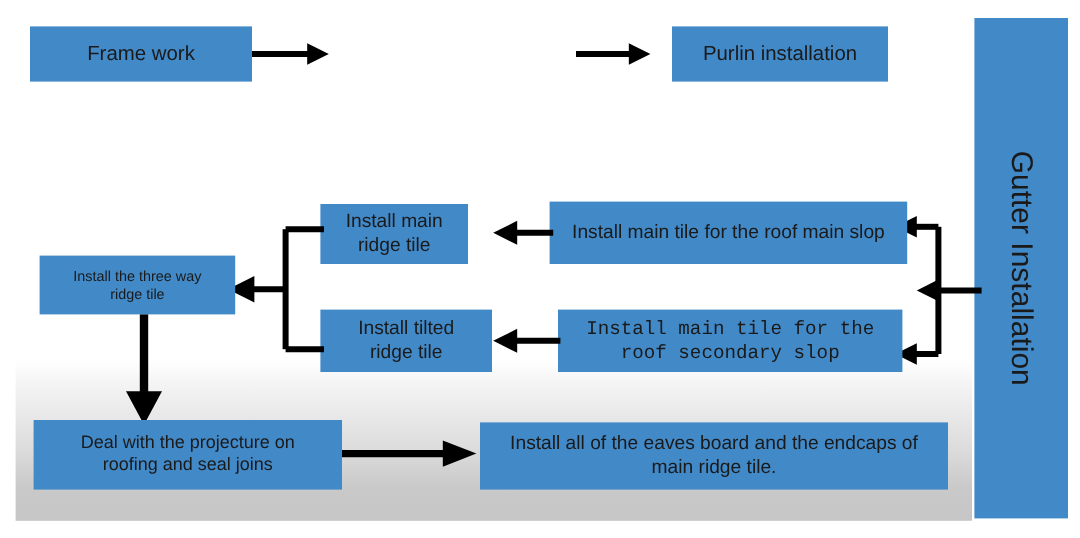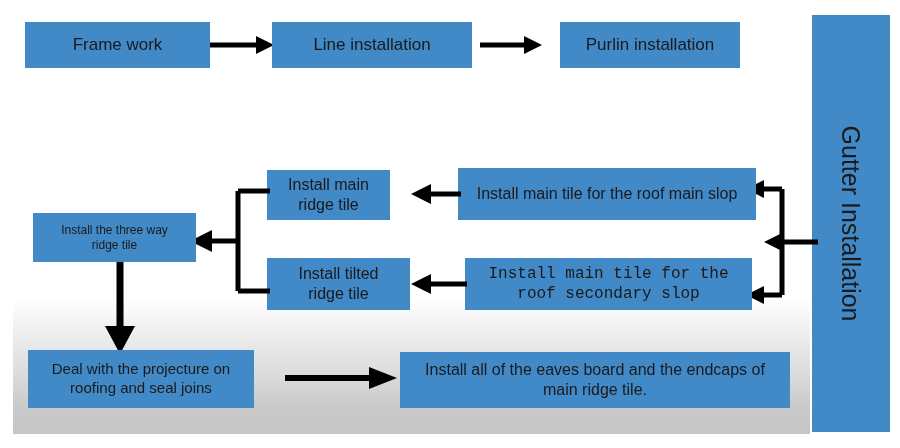--- a/index.html
+++ b/index.html
@@ -69,23 +69,20 @@
     <span class="node-text">Frame work</span>
   </div>
 
   <div class="conn" style="left:210px; top:34px;">
     <svg width="64" height="22" viewBox="0 0 64 22">
       <line x1="0" y1="11" x2="48" y2="11" stroke="#000" stroke-width="5"></line>
       <polygon points="46,2 64,11 46,20" fill="#000"></polygon>
     </svg>
   </div>
 
-  <div class="node" style="left:272px; top:22px; width:200px; height:46px; font-size:17px;">
-    <span class="node-text">Line installation</span>
-  </div>
 
   <div class="conn" style="left:480px; top:34px;">
     <svg width="62" height="22" viewBox="0 0 62 22">
       <line x1="0" y1="11" x2="46" y2="11" stroke="#000" stroke-width="5"></line>
       <polygon points="44,2 62,11 44,20" fill="#000"></polygon>
     </svg>
   </div>
 
   <div class="node" style="left:560px; top:22px; width:180px; height:46px; font-size:17px;">
     <span class="node-text">Purlin installation</span>
@@ -160,21 +157,21 @@
     <span class="node-text">Install the three way ridge tile</span>
   </div>
 
   <div class="conn" style="left:100px; top:262px;">
     <svg width="40" height="92" viewBox="0 0 40 92">
       <line x1="20" y1="0" x2="20" y2="66" stroke="#000" stroke-width="7"></line>
       <polygon points="5,64 35,64 20,92" fill="#000"></polygon>
     </svg>
   </div>
 
-  <div class="node" style="left:28px; top:350px; width:226px; height:58px; font-size:15px;justify-content:flex-end;">
+  <div class="node" style="left:28px; top:350px; width:257px; height:58px; font-size:15px;justify-content:flex-end;">
     <span class="node-text">Deal with the projecture on roofing and seal joins</span>
   </div>
 
   <div class="conn" style="left:285px; top:366px;">
     <svg width="115" height="24" viewBox="0 0 115 24">
       <line x1="0" y1="12" x2="86" y2="12" stroke="#000" stroke-width="6"></line>
       <polygon points="84,1 112,12 84,23" fill="#000"></polygon>
     </svg>
   </div>
 

